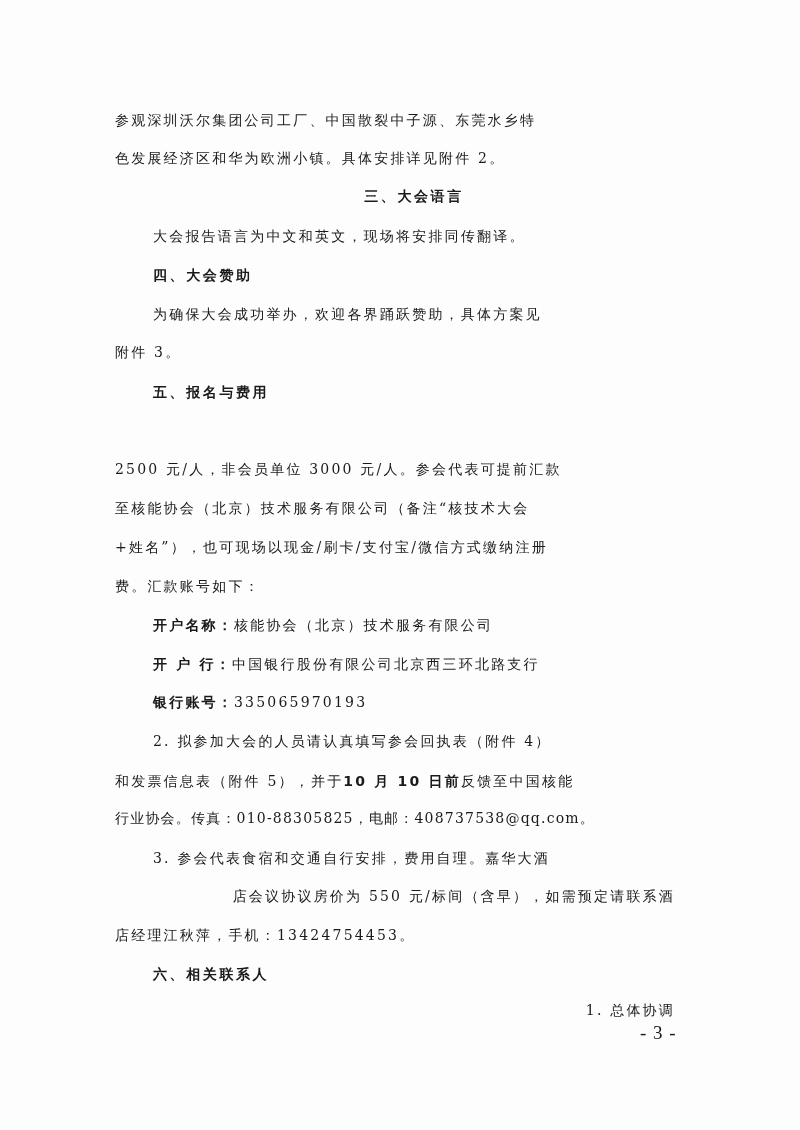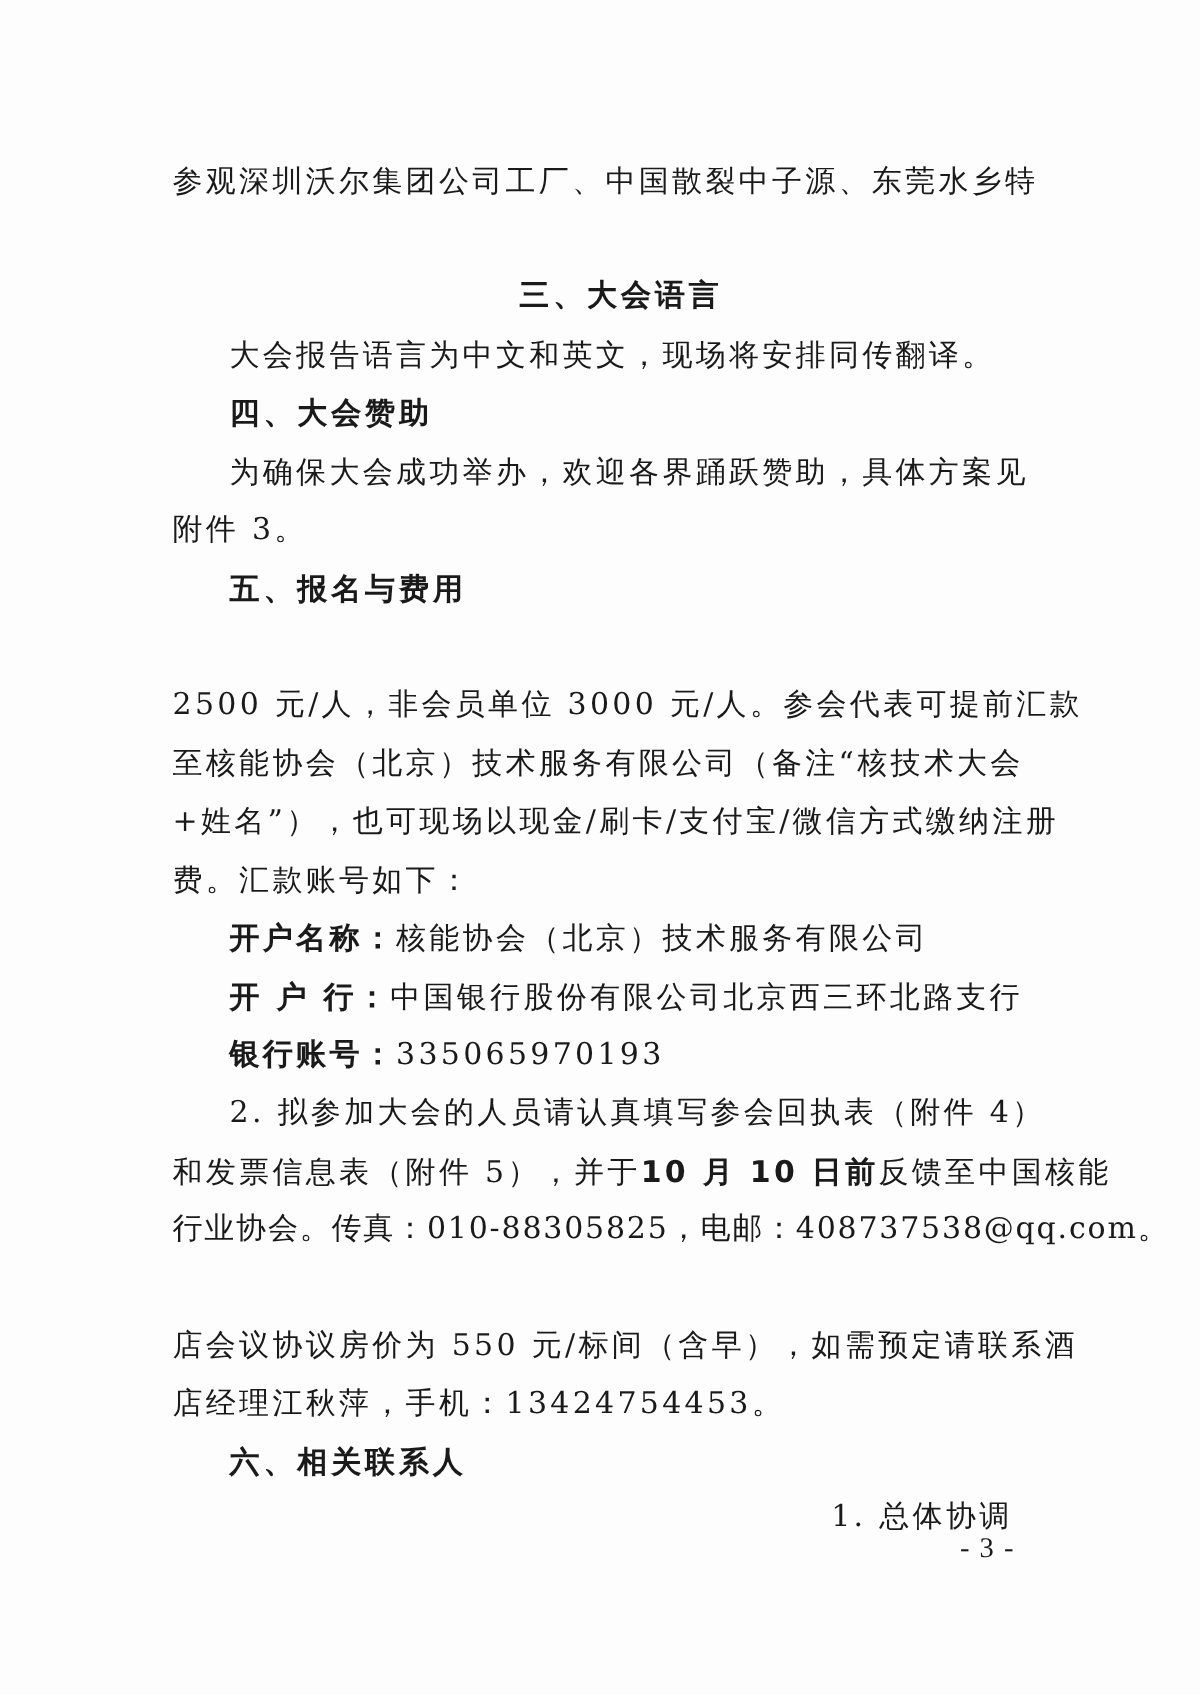--- a/index.html
+++ b/index.html
@@ -4,38 +4,39 @@
   <style>
     html, body { margin: 0; padding: 0; background: #ffffff; }
     body {
       width: 800px; height: 1130px; position: relative; overflow: hidden;
       font-family: "DejaVu Serif", "Liberation Serif", serif;
       color: #1a1a1a;
     }
     .page { position: absolute; left: 0; top: 0; width: 800px; height: 1130px; background: #fdfdfd; }
     .line {
       position: absolute; left: 115px; width: 560px;
-      font-size: 20px; line-height: 26px; white-space: nowrap;
+      font-size: 14px; line-height: 26px; white-space: nowrap;
       letter-spacing: 2.2px;
     }
     .indent { left: 153px; width: 522px; }
     .heading { font-family: "DejaVu Sans", "Liberation Sans", sans-serif; font-weight: bold; letter-spacing: 2.6px; }
     .label { font-family: "DejaVu Sans", "Liberation Sans", sans-serif; font-weight: bold; }
     .bold { font-family: "DejaVu Sans", "Liberation Sans", sans-serif; font-weight: bold; }
     .page-number {
       position: absolute; left: 640px; top: 1022px;
       font-size: 19px; font-family: "Liberation Serif", serif; letter-spacing: 1px;
     }
   </style>
 </head>
 <body>
 
 <div class="page">
 
   <div class="line" style="top:107px;">参观深圳沃尔集团公司工厂、中国散裂中子源、东莞水乡特</div>
+  <div class="line" style="top:145px;">色发展经济区和华为欧洲小镇。具体安排详见附件 2。</div>
 
   <div class="line indent heading" style="top:183px;text-align:center;">三、大会语言</div>
   <div class="line indent" style="top:223px;">大会报告语言为中文和英文，现场将安排同传翻译。</div>
 
   <div class="line indent heading" style="top:262px;">四、大会赞助</div>
   <div class="line indent" style="top:301px;">为确保大会成功举办，欢迎各界踊跃赞助，具体方案见</div>
   <div class="line" style="top:339px;">附件 3。</div>
 
   <div class="line indent heading" style="top:379px;">五、报名与费用</div>
   <div class="line" style="top:456px;">2500 元/人，非会员单位 3000 元/人。参会代表可提前汇款</div>
@@ -52,20 +53,21 @@
   <div class="line indent" style="top:689px;">
     <span class="label">银行账号：</span><span>335065970193</span>
   </div>
 
   <div class="line indent" style="top:728px;">2. 拟参加大会的人员请认真填写参会回执表（附件 4）</div>
   <div class="line" style="top:768px;">
     <span>和发票信息表（附件 5），并于</span><span class="bold">10 月 10 日前</span><span>反馈至中国核能</span>
   </div>
   <div class="line" style="top:805px; letter-spacing:1.2px;">行业协会。传真：010-88305825，电邮：408737538@qq.com。</div>
 
+  <div class="line indent" style="top:845px;">3. 参会代表食宿和交通自行安排，费用自理。嘉华大酒</div>
   <div class="line" style="top:883px;text-align:right;">店会议协议房价为 550 元/标间（含早），如需预定请联系酒</div>
   <div class="line" style="top:922px;">店经理江秋萍，手机：13424754453。</div>
 
   <div class="line indent heading" style="top:961px;">六、相关联系人</div>
   <div class="line indent" style="top:997px;text-align:right;">1. 总体协调</div>
 
   <div class="page-number">- 3 -</div>
 </div>
 
 </body></html>

